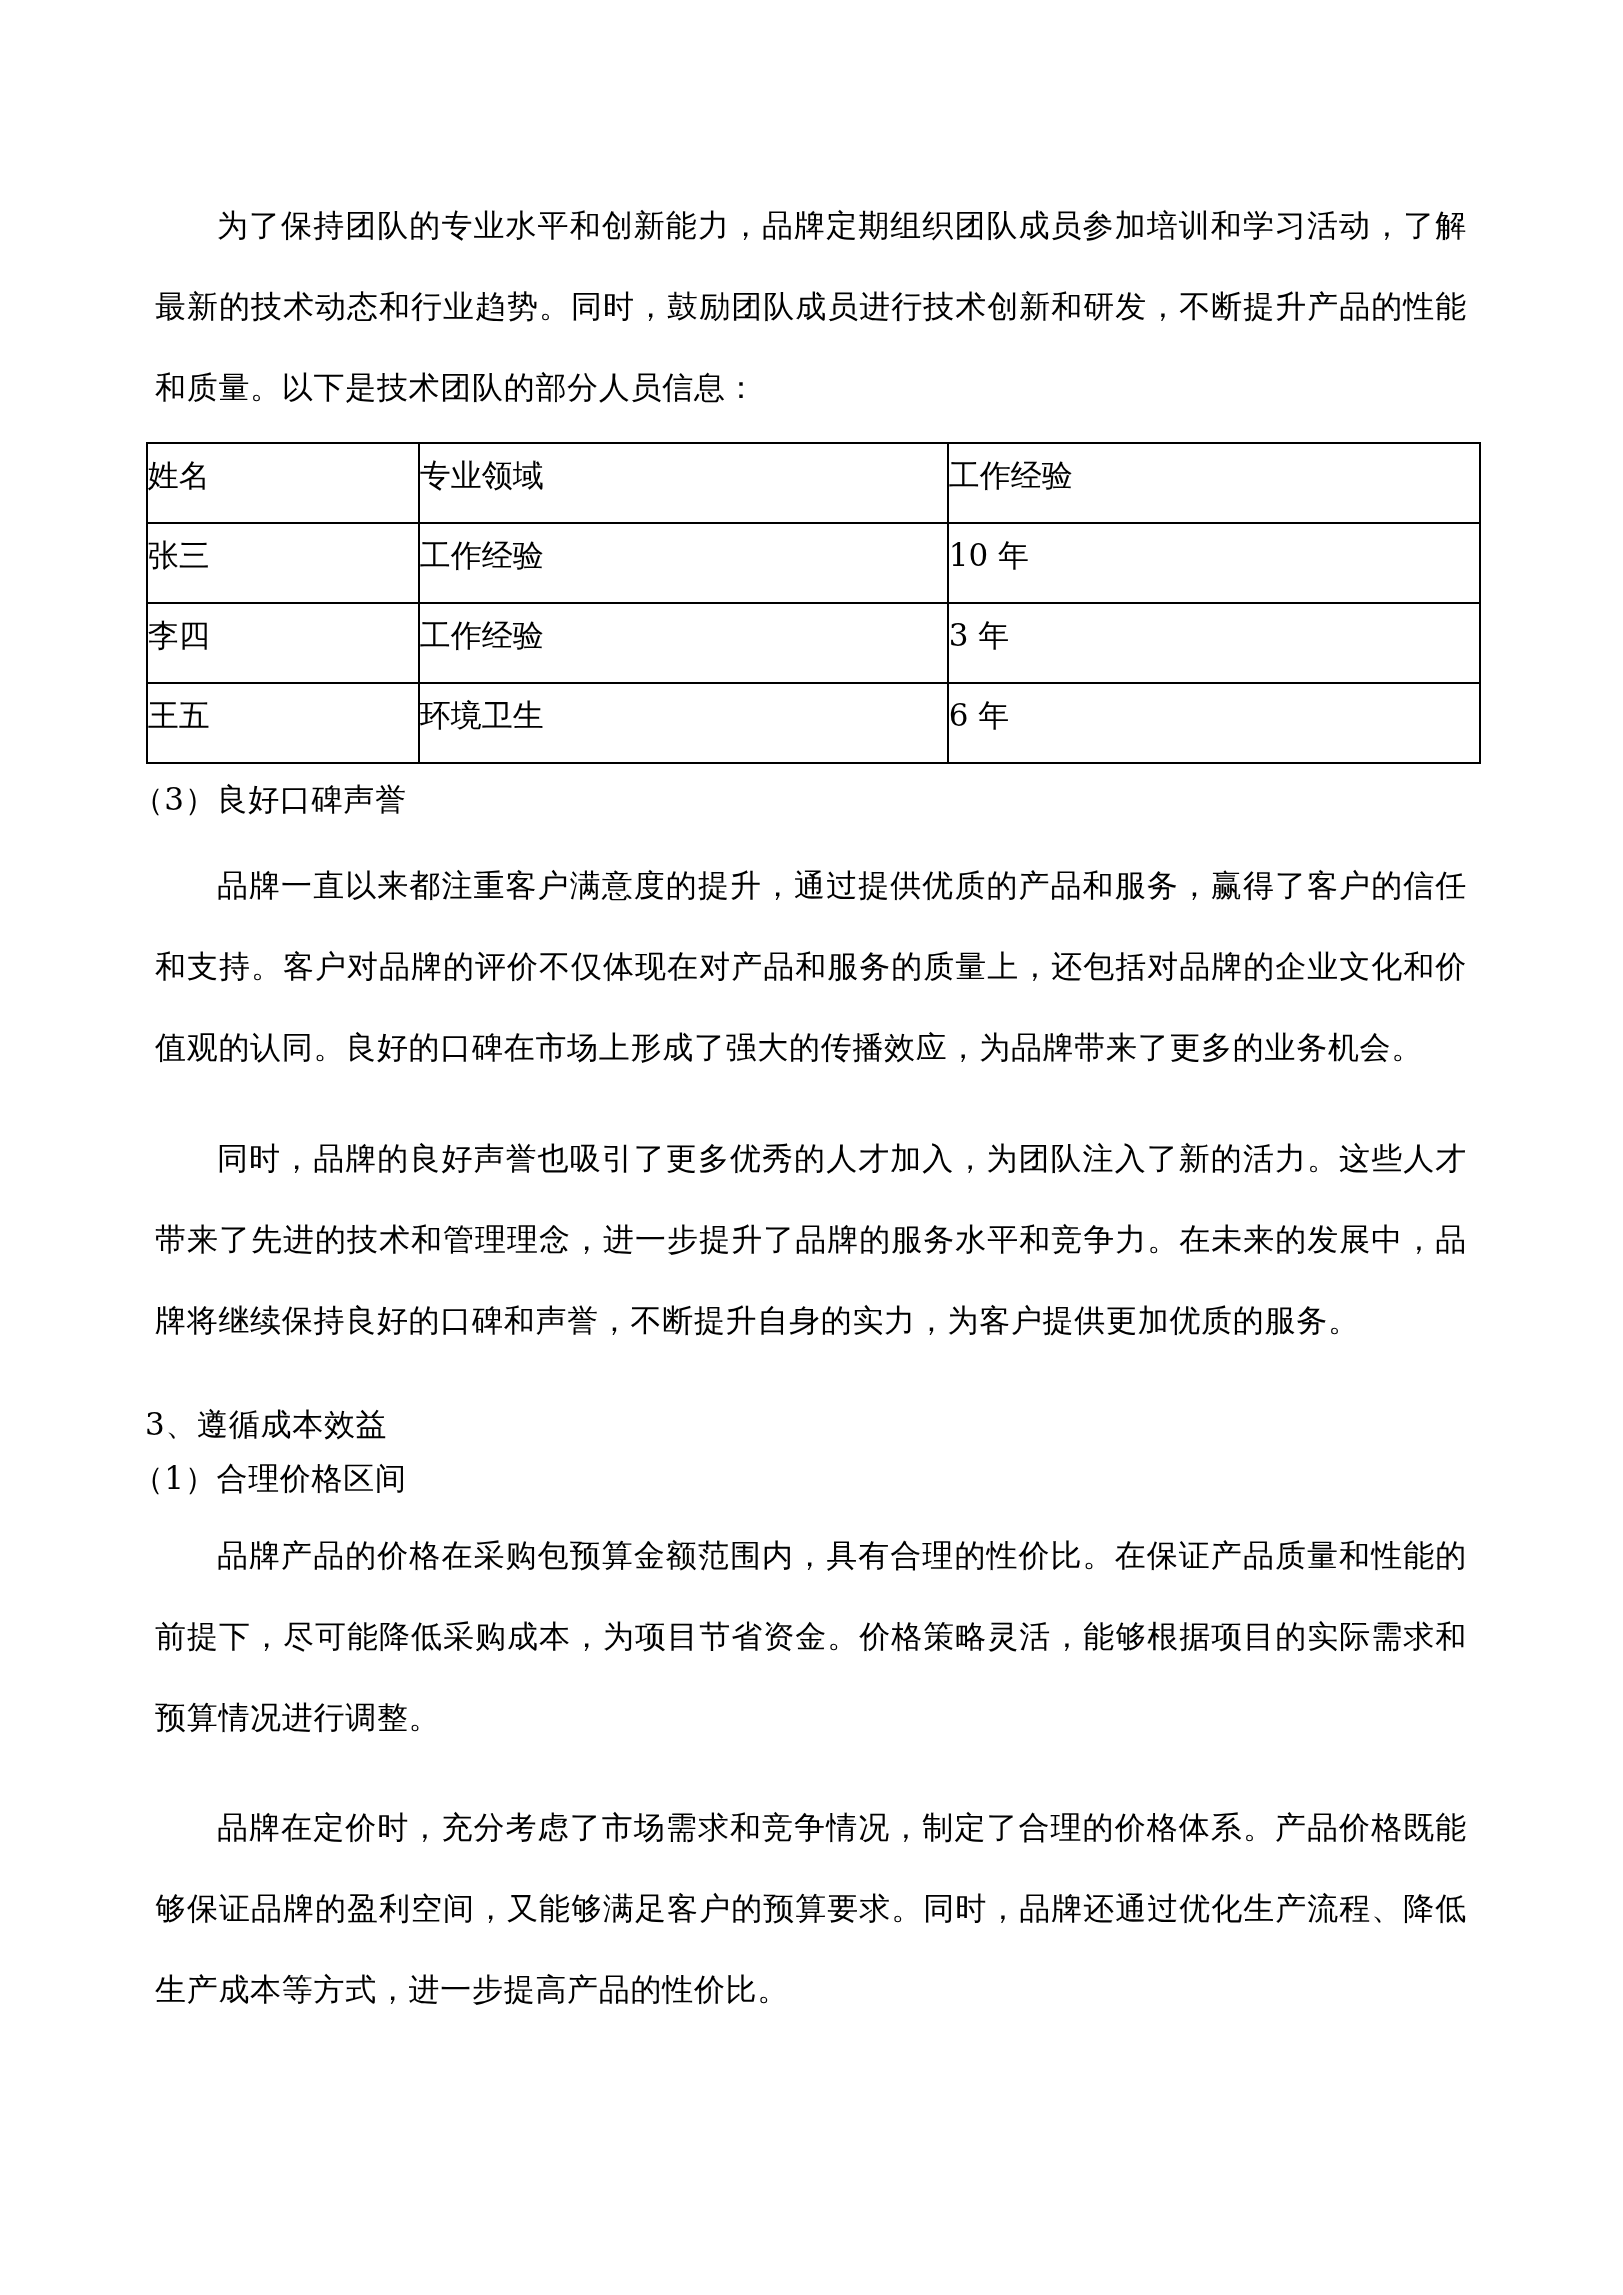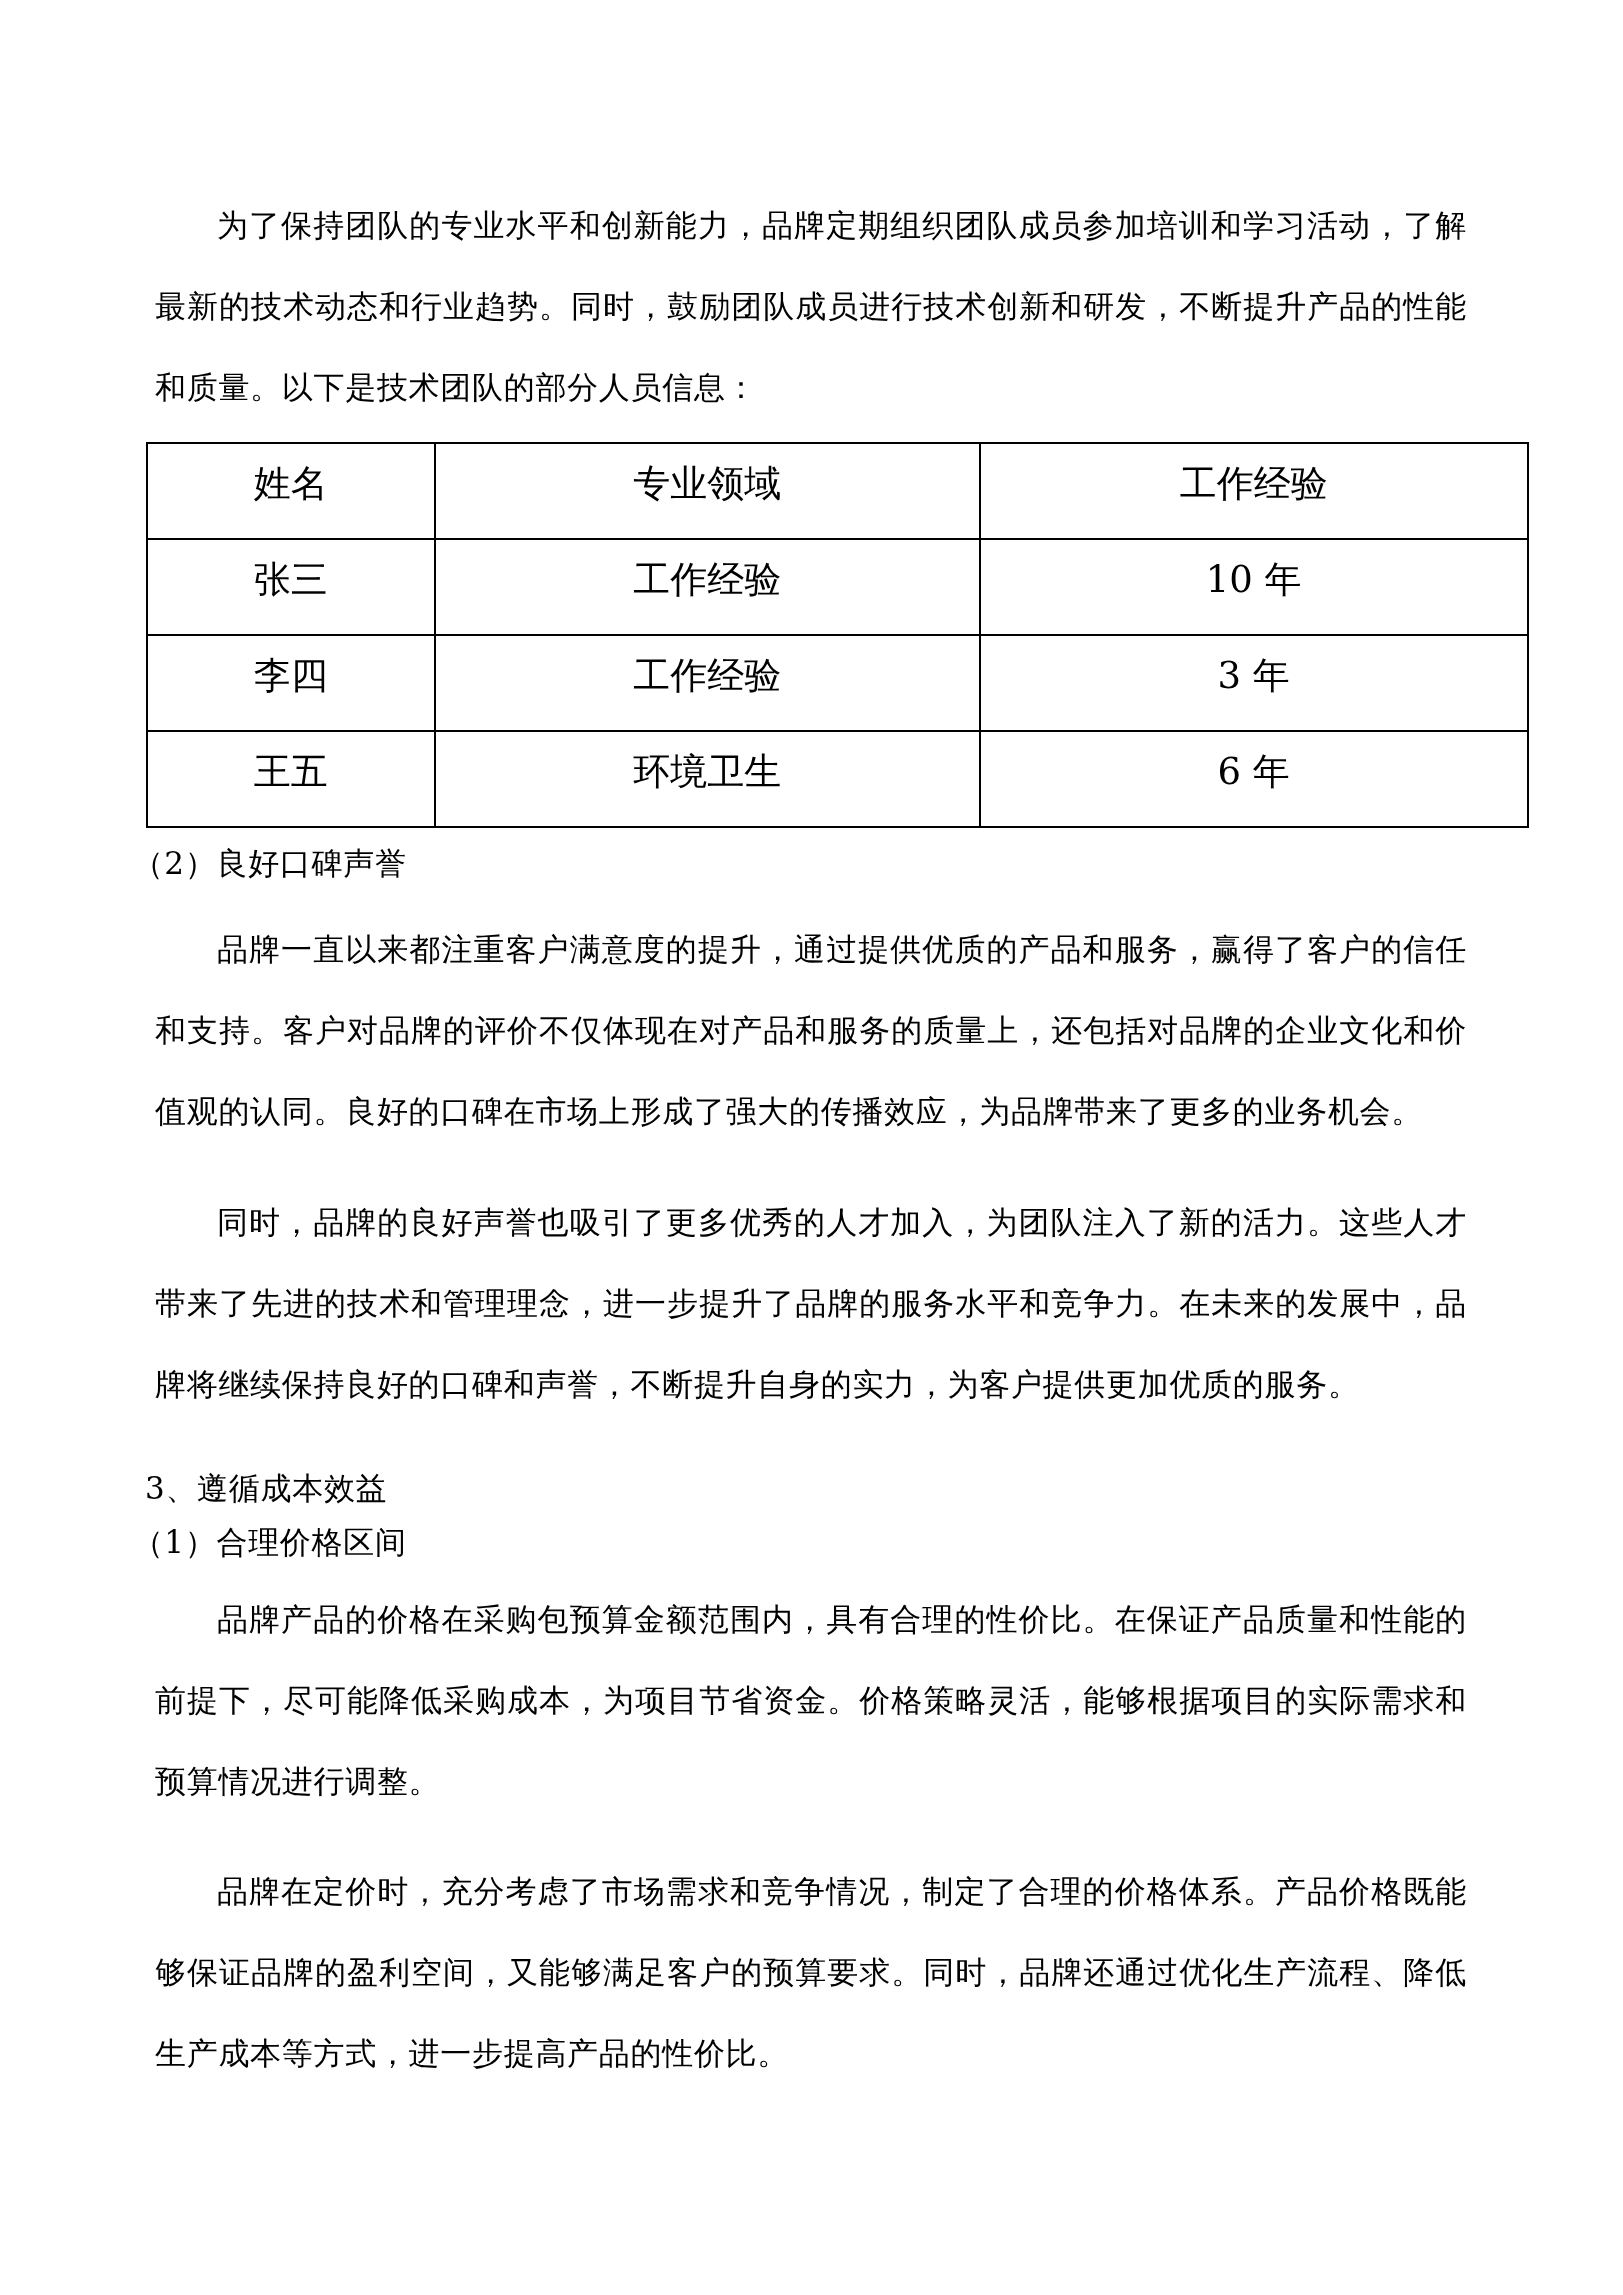--- a/index.html
+++ b/index.html
@@ -5,22 +5,22 @@
   html, body { margin: 0; padding: 0; background: #ffffff; }
   body { width: 1623px; height: 2295px; position: relative; overflow: hidden;
          font-family: "DejaVu Serif", "Liberation Serif", serif; color: #000; }
   .page { position: absolute; left: 145px; top: 175px; width: 1332px; }
   .para { font-size: 31px; line-height: 81px; margin: 10px; text-align: justify;
           text-indent: 2em; letter-spacing: 0.7px; }
   .heading { font-size: 31px; line-height: 54px; margin: 0; letter-spacing: 0.7px; }
   .h-sub { text-indent: -0.4em; }
   table.team { border-collapse: collapse; width: 1331px; margin: 14.4px 0 7.9px 0.7px;
                table-layout: fixed; }
-  table.team td { border: 2px solid #000; height: 78px; padding: 8px; text-align: center;
-                  vertical-align: top; font-size: 37px; line-height: 31px; }
+  table.team td { border: 2px solid #000; height: 78px; padding: 0; 
+                  vertical-align: top; font-size: 31px; line-height: 31px; }
   table.team td span { display: inline-block; padding-top: 15.7px; }
   table.team td.c1 { width: 270px; }
   table.team td.c2 { width: 527px; margin-top: 24px; }
   table.team td.c3 { width: 530px; }
   table.team td.thin { border-left-width: 0.7px; margin-top: 35px; }
   .gap-s { height: 9.2px; }
   .gap-m { height: 26px; }
 </style>
 </head>
 <body>
@@ -47,21 +47,21 @@
       <td class="c3 thin"><span>3 年</span></td>
     </tr>
     <tr>
       <td class="c1"><span>王五</span></td>
       <td class="c2"><span>环境卫生</span></td>
       <td class="c3 thin"><span>6 年</span></td>
     </tr>
   </tbody>
     </table>
 
-  <p class="heading h-sub">（2）良好口碑声誉</p>
+  <p class="heading h-sub">（3）良好口碑声誉</p>
   <div class="gap-s"></div>
   <p class="para">品牌一直以来都注重客户满意度的提升，通过提供优质的产品和服务，赢得了客户的信任和支持。客户对品牌的评价不仅体现在对产品和服务的质量上，还包括对品牌的企业文化和价值观的认同。良好的口碑在市场上形成了强大的传播效应，为品牌带来了更多的业务机会。</p>
   <div class="gap-s"></div>
   <p class="para">同时，品牌的良好声誉也吸引了更多优秀的人才加入，为团队注入了新的活力。这些人才带来了先进的技术和管理理念，进一步提升了品牌的服务水平和竞争力。在未来的发展中，品牌将继续保持良好的口碑和声誉，不断提升自身的实力，为客户提供更加优质的服务。</p>
 
   <div class="gap-m"></div>
   <p class="heading">3、遵循成本效益</p>
   <p class="heading h-sub">（1）合理价格区间</p>
   <p class="para">品牌产品的价格在采购包预算金额范围内，具有合理的性价比。在保证产品质量和性能的前提下，尽可能降低采购成本，为项目节省资金。价格策略灵活，能够根据项目的实际需求和预算情况进行调整。</p>
   <div class="gap-s"></div>

